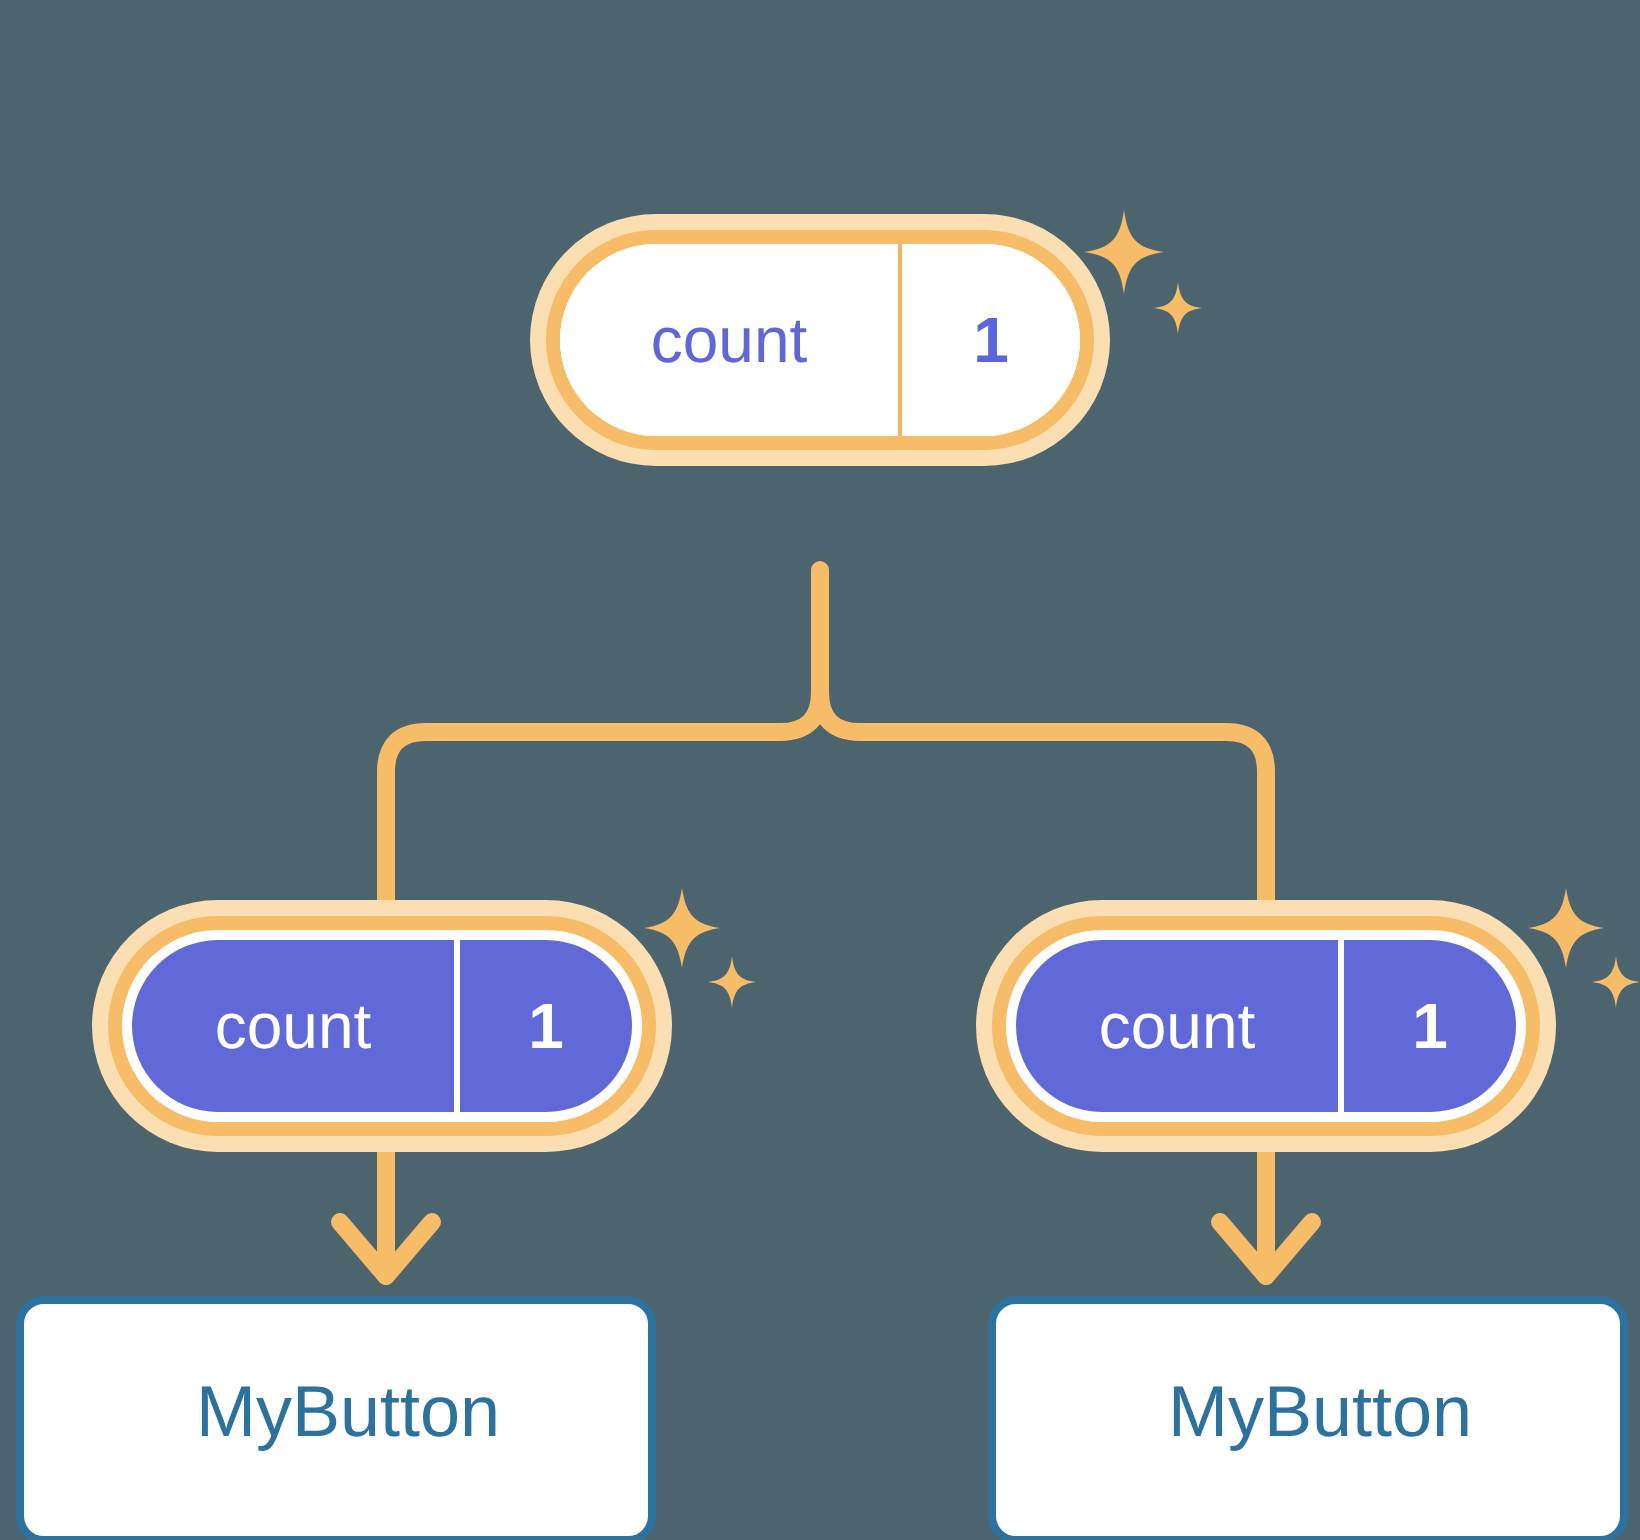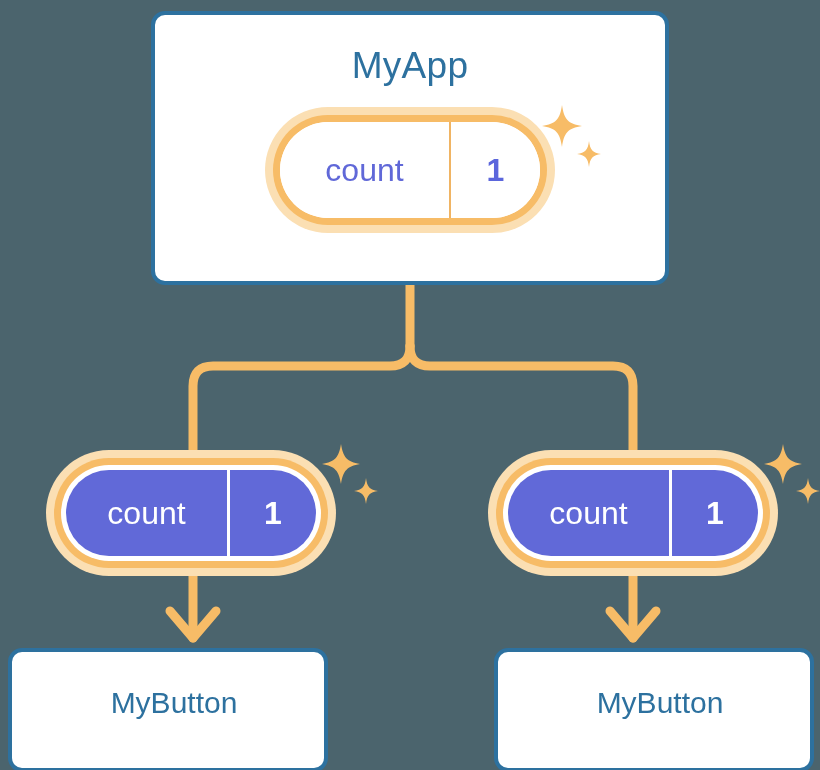--- a/index.html
+++ b/index.html
@@ -69,21 +69,21 @@
   }
   #btn-card-left  { left: 8px;   top: 648px; width: 320px; height: 124px; }
   #btn-card-right { left: 494px; top: 648px; width: 320px; height: 124px; }
   .btn-label {
     position: absolute;
     left: 12px;
     right: 0;
     top: 36px;
     text-align: center;
     color: #2d719f;
-    font-size: 30px;
+    font-size: 36px;
     font-weight: 400;
     line-height: 1;
   }
   
   .pill-halo {
     position: absolute;
     border-radius: 999px;
     background: #fbdfb3;
   }
   
@@ -183,23 +183,20 @@
       <path d="M 193 572 L 193 638"></path>
       <path d="M 170 611 L 193 638 L 216 611"></path>
     </g>
 
     <g fill="none" stroke="#f7bc67" stroke-width="9" stroke-linecap="round" stroke-linejoin="round">
       <path d="M 633 572 L 633 638"></path>
       <path d="M 610 611 L 633 638 L 656 611"></path>
     </g>
   </svg>
 
-  <div class="card" id="app-card">
-    <div id="app-title">MyApp</div>
-  </div>
 
   <div class="pill-halo" id="top-pill-halo"></div>
   <div class="pill-ring" id="top-pill-ring"></div>
   <div class="pill-gap" id="top-pill-gap"></div>
   <div class="pill-body" id="top-pill-body">
     <div class="pill-key">count</div>
     <div class="pill-val">1</div>
   </div>
 
   <svg class="sparkle" style="left:540px; top:105px;" width="64" height="66" viewBox="0 0 64 66">

